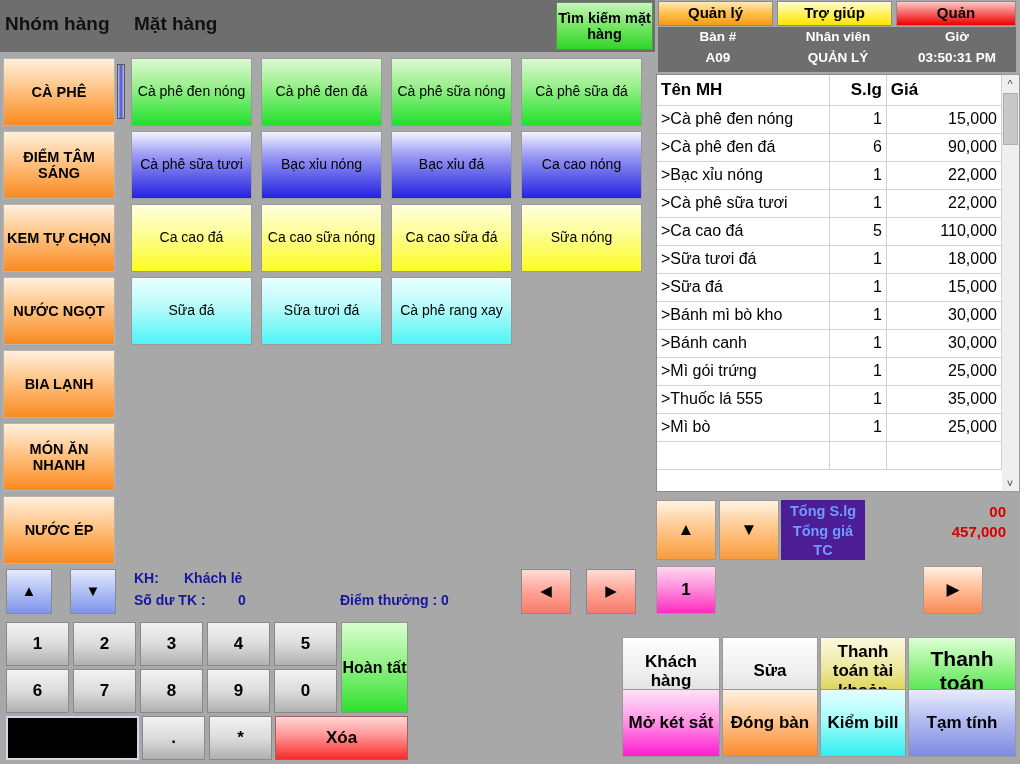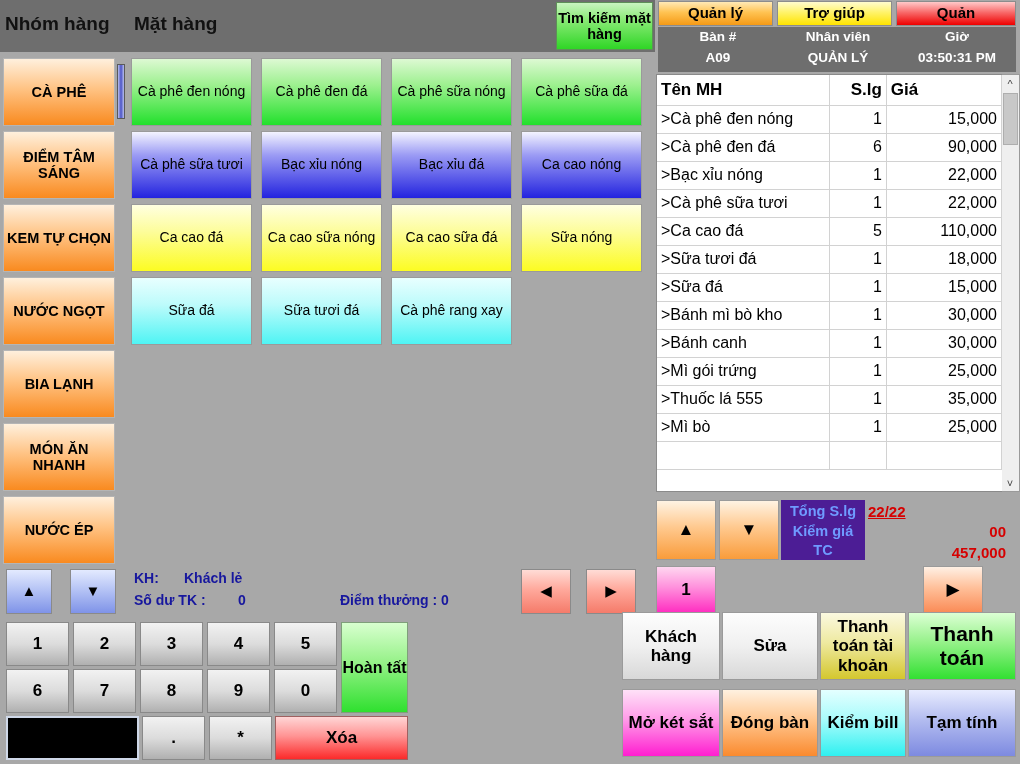--- a/index.html
+++ b/index.html
@@ -242,21 +242,21 @@
     font-weight: bold; font-size: 31px; color: #a61616;
     letter-spacing: 1px;
   }
   .logo-4 {
     position: absolute; left: 0; top: 120px; width: 100%;
     text-align: center; font-size: 14.5px; font-weight: bold; color: #0b0b5a;
   }
 
   
   .act { border: 1px solid #9a9a9a; font-size: 17px; font-weight: bold; flex-direction: column; }
-  .act-r1 { top: 612px; height: 68px; }
+  .act-r1 { top: 637px; height: 68px; }
   .act-r2 { top: 689px; height: 68px; }
   .a-col1 { left: 622px; width: 98px; }
   .a-col2 { left: 722px; width: 96px; }
   .a-col3 { left: 820px; width: 86px; }
   .a-col4 { left: 908px; width: 108px; }
 
   .g-white  { background: linear-gradient(to bottom, #fdfdfd 0%, #f0f0f0 50%, #d8d8d8 100%); }
   .g-khaki  { background: linear-gradient(to bottom, #fbf9e0 0%, #eee9a0 45%, #d4c72e 100%); }
   .g-green  { background: linear-gradient(to bottom, #dcffd4 0%, #95f189 45%, #32e032 100%); font-size: 21px; }
   .g-magenta{ background: linear-gradient(to bottom, #ffe1f8 0%, #ff9ae8 45%, #ff1ed0 100%); }
@@ -404,25 +404,24 @@
     <div class="vs-arrow vs-up">^</div>
     <div class="vs-thumb"></div>
     <div class="vs-arrow vs-dn">˅</div>
   </div>
 
   <div class="btn nav-sq" id="nav-up">▲</div>
   <div class="btn nav-sq" id="nav-dn">▼</div>
 
   <div class="tot-labels">
     <div>Tổng S.lg</div>
-    <div>Kiểm giá</div>
+    <div>Tổng giá</div>
     <div>TC</div>
   </div>
   <div class="tot-values">
-    <div class="tv-left">22/22</div>
     <div class="tv-right">00</div>
     <div class="tv-right">457,000</div>
   </div>
 
   <div class="btn" id="page-one">1</div>
   <div class="btn" id="page-next">▶</div>
 
   <div class="btn nav-blue" id="lnav-up">▲</div>
   <div class="btn nav-blue" id="lnav-dn">▼</div>
 

